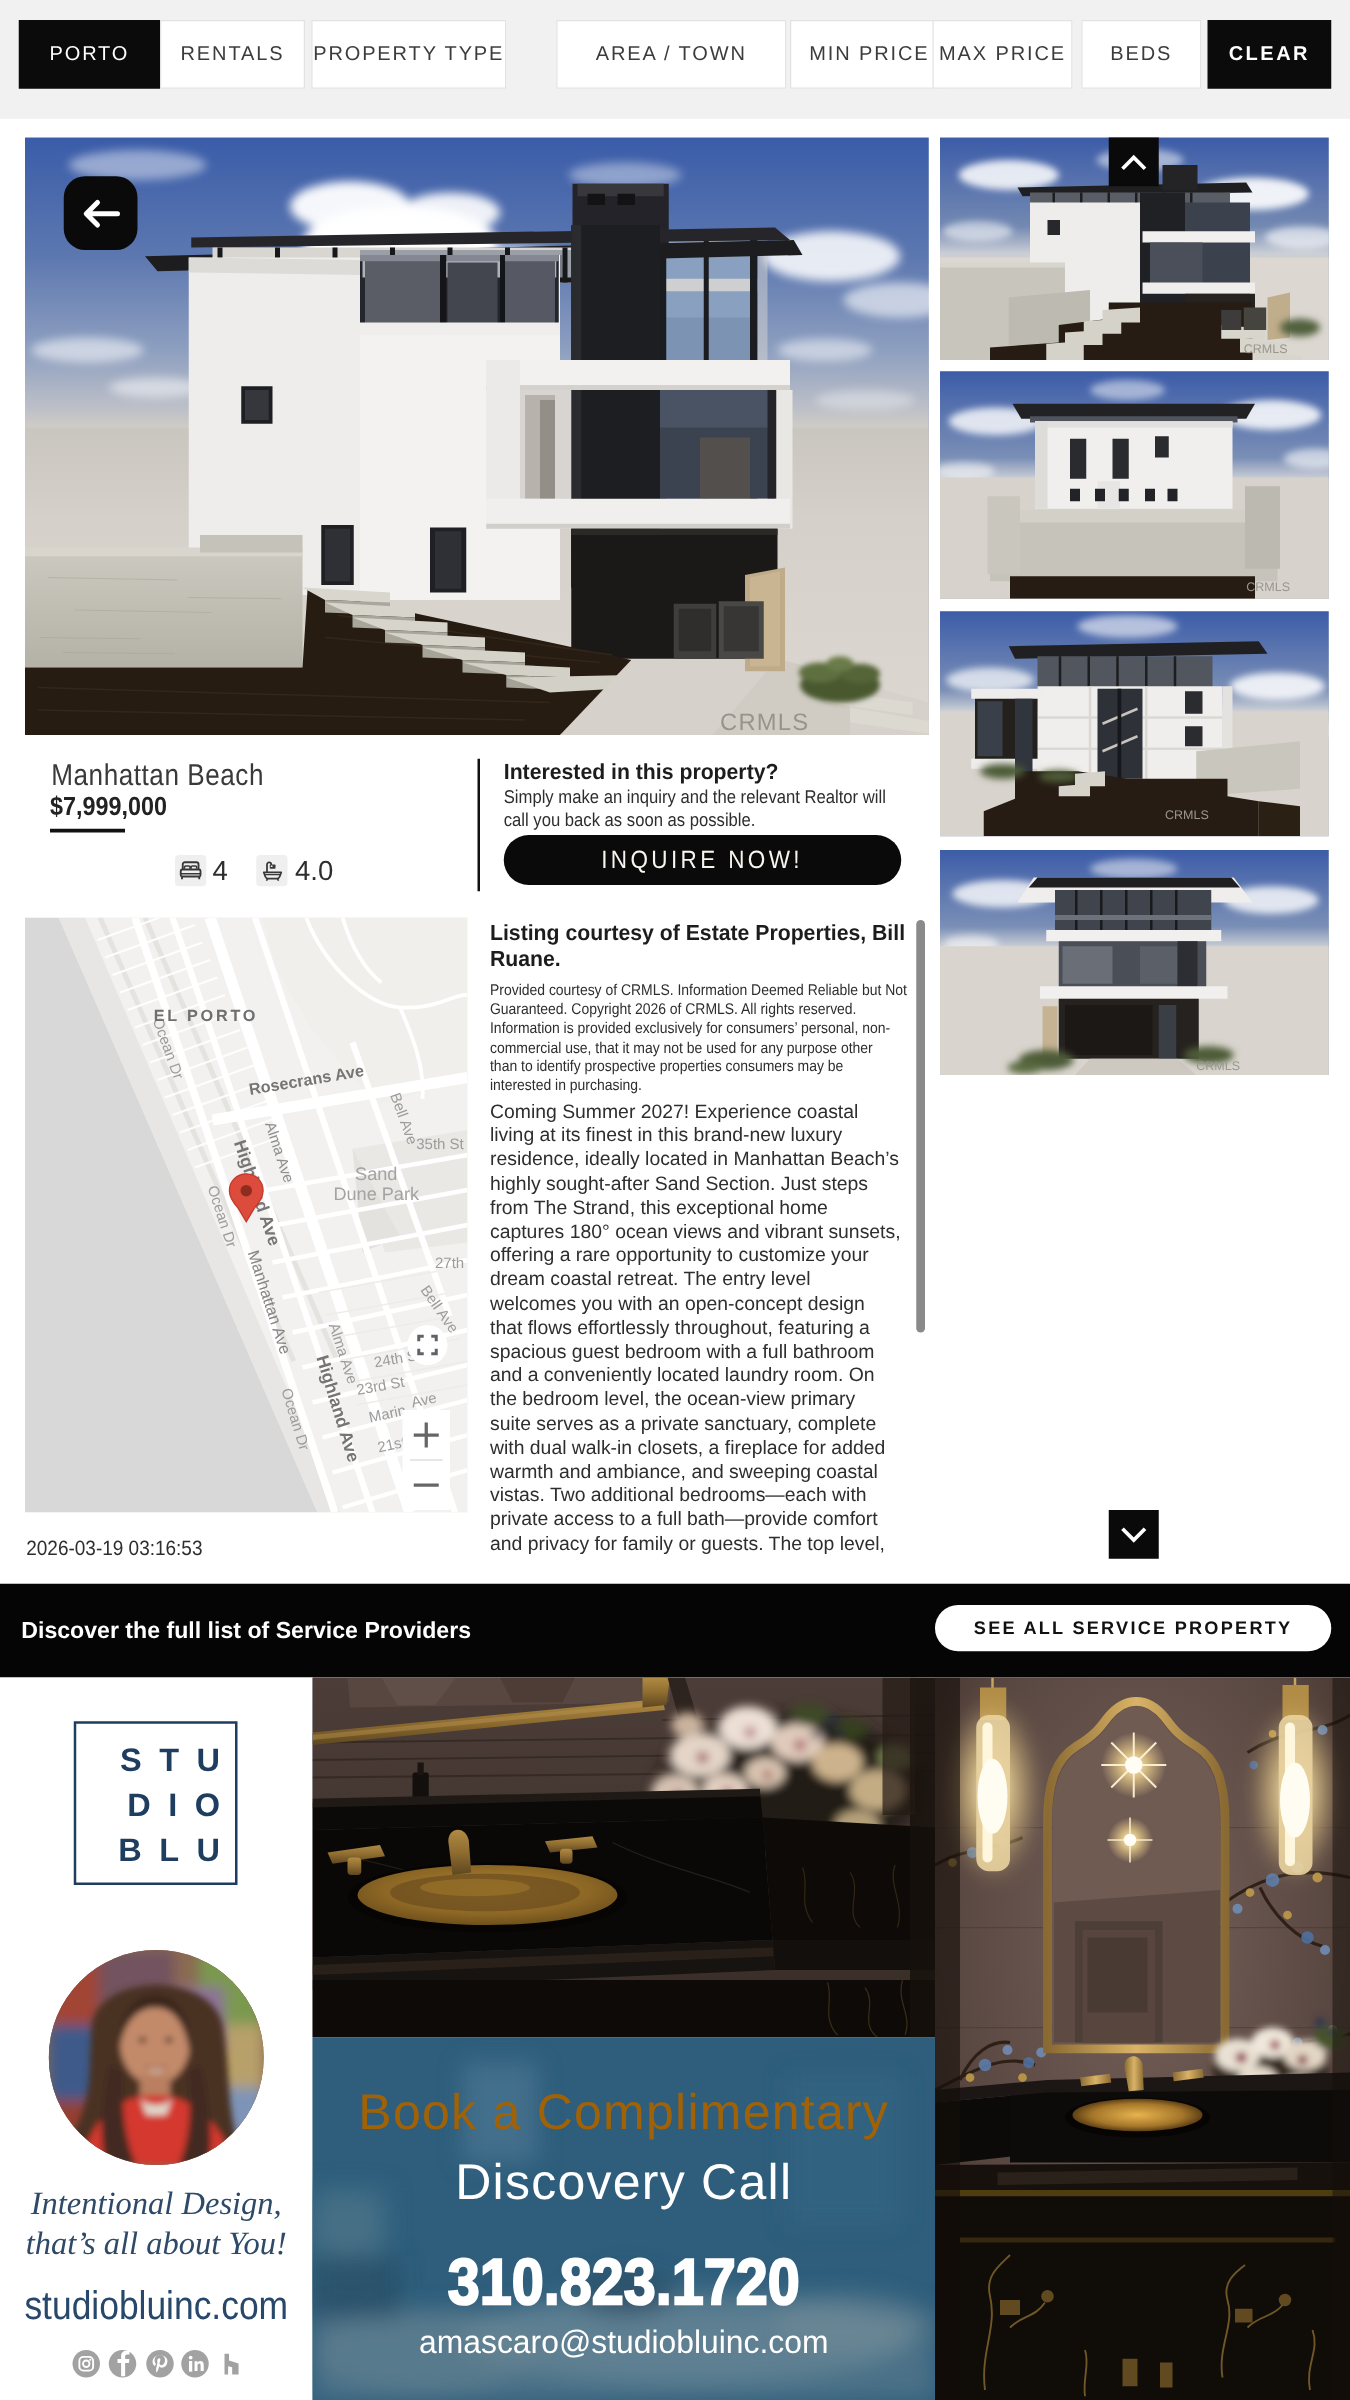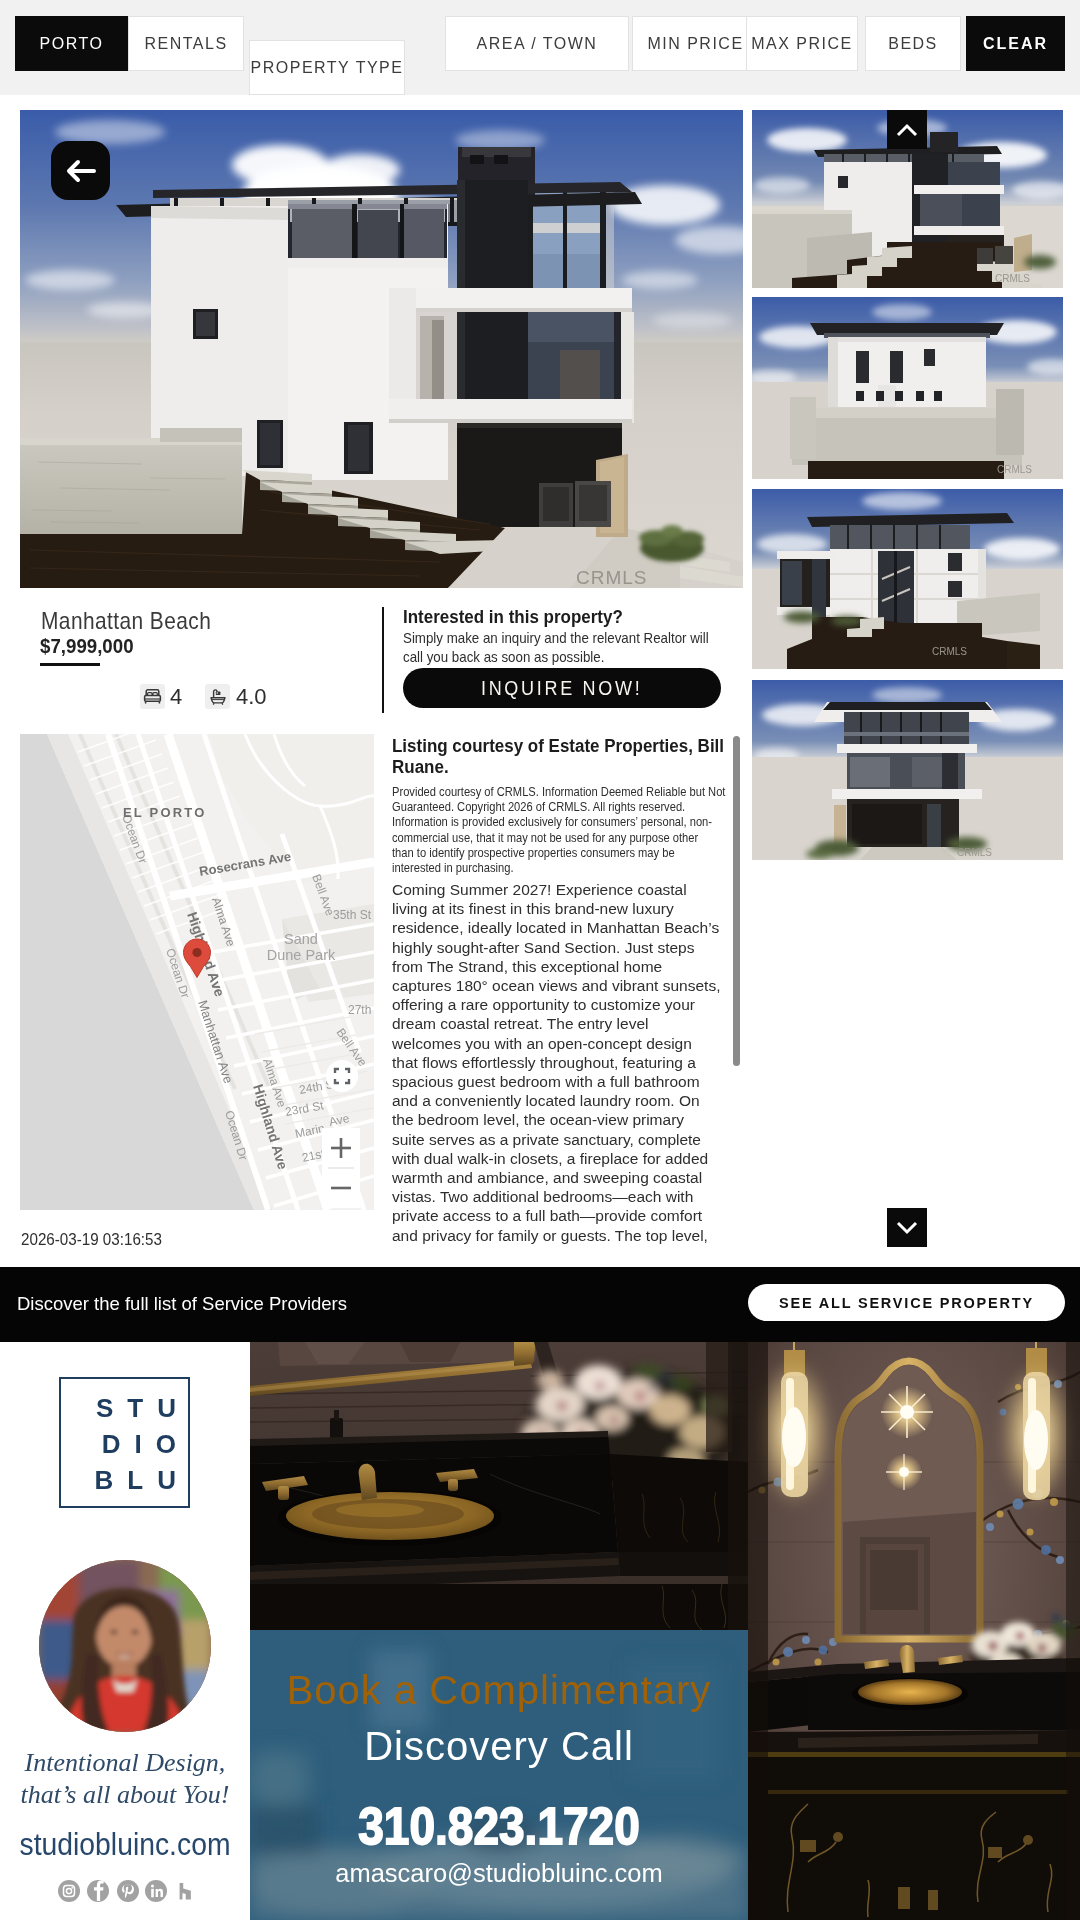--- a/index.html
+++ b/index.html
@@ -13,21 +13,21 @@
 </style>
 </head>
 <body>
 
 <div class="abs" style="left:0;top:0;width:1080px;height:95px;background:#f1f1f1;"></div>
 
 <div class="btn dark" style="left:15px;width:113px;">PORTO</div>
 
 <div class="btn" style="left:128px;width:116px;">RENTALS</div>
 
-<div class="btn" style="left:249px;width:156px;margin-top:24px;">PROPERTY TYPE</div>
+<div class="btn" style="left:249px;width:156px;">PROPERTY TYPE</div>
 
 <div class="btn" style="left:445px;width:184px;">AREA / TOWN</div>
 
 <div class="btn" style="left:632px;width:127px;">MIN PRICE</div>
 
 <div class="btn" style="left:746px;width:112px;">MAX PRICE</div>
 
 <div class="btn" style="left:865px;width:96px;">BEDS</div>
 
 <div class="btn dark" style="left:966px;width:99px;font-weight:bold;letter-spacing:2px;">CLEAR</div>
@@ -659,21 +659,21 @@
 
 <div class="abs" style="left:392px;top:785px;width:360px;font-size:12.4px;line-height:15.2px;color:#2e2e2e;white-space:nowrap;transform:scaleX(.9);transform-origin:left top;">Provided courtesy of CRMLS. Information Deemed Reliable but Not<br>Guaranteed. Copyright 2026 of CRMLS. All rights reserved.<br>Information is provided exclusively for consumers’ personal, non-<br>commercial use, that it may not be used for any purpose other<br>than to identify prospective properties consumers may be<br>interested in purchasing.</div>
 
 <div class="abs" id="desc" style="left:392px;top:880px;width:360px;height:368px;font-size:15.5px;line-height:19.2px;color:#2e2e2e;overflow:hidden;white-space:nowrap;">Coming Summer 2027! Experience coastal<br>living at its finest in this brand-new luxury<br>residence, ideally located in Manhattan Beach’s<br>highly sought-after Sand Section. Just steps<br>from The Strand, this exceptional home<br>captures 180° ocean views and vibrant sunsets,<br>offering a rare opportunity to customize your<br>dream coastal retreat. The entry level<br>welcomes you with an open-concept design<br>that flows effortlessly throughout, featuring a<br>spacious guest bedroom with a full bathroom<br>and a conveniently located laundry room. On<br>the bedroom level, the ocean-view primary<br>suite serves as a private sanctuary, complete<br>with dual walk-in closets, a fireplace for added<br>warmth and ambiance, and sweeping coastal<br>vistas. Two additional bedrooms—each with<br>private access to a full bath—provide comfort<br>and privacy for family or guests. The top level,<br>thoughtfully designed for</div>
 
 <div class="abs" style="left:733px;top:736px;width:7px;height:522px;background:#fff;"></div>
 <div class="abs" style="left:733px;top:736px;width:7px;height:330px;background:#8a8a8a;border-radius:4px;"></div>
 
 <div class="abs" style="left:0;top:1267px;width:1080px;height:75px;background:#050505;"></div>
 
-<div class="abs" style="left:17px;top:1293px;font-size:18.5px;font-weight:normal;color:#fff;">Discover the full list of Service Providers</div>
+<div class="abs" style="left:17px;top:1293px;font-size:18.5px;font-weight:bold;color:#fff;">Discover the full list of Service Providers</div>
 
 <div class="abs" style="left:748px;top:1284px;width:317px;height:37px;background:#fff;border-radius:19px;display:flex;align-items:center;justify-content:center;font-size:14.5px;font-weight:bold;letter-spacing:1.8px;color:#111;">SEE ALL SERVICE PROPERTY</div>
 
 <div class="abs" style="left:0;top:1342px;width:1080px;height:578px;background:#fff;"></div>
 
 <div class="abs" style="left:59px;top:1377px;width:131px;height:131px;border:2px solid #1e3d5f;box-sizing:border-box;"></div>
 <div class="abs" style="left:59px;top:1390px;width:131px;text-align:right;color:#1e3d5f;font-weight:bold;font-size:26px;line-height:36px;letter-spacing:14px;text-indent:14px;">STU<br>DIO<br>BLU</div>
 
 <div class="abs" id="portrait" style="left:39px;top:1560px;width:172px;height:172px;border-radius:50%;overflow:hidden;background:#b06552;">
 <svg width="172" height="172" viewBox="0 0 172 172">

